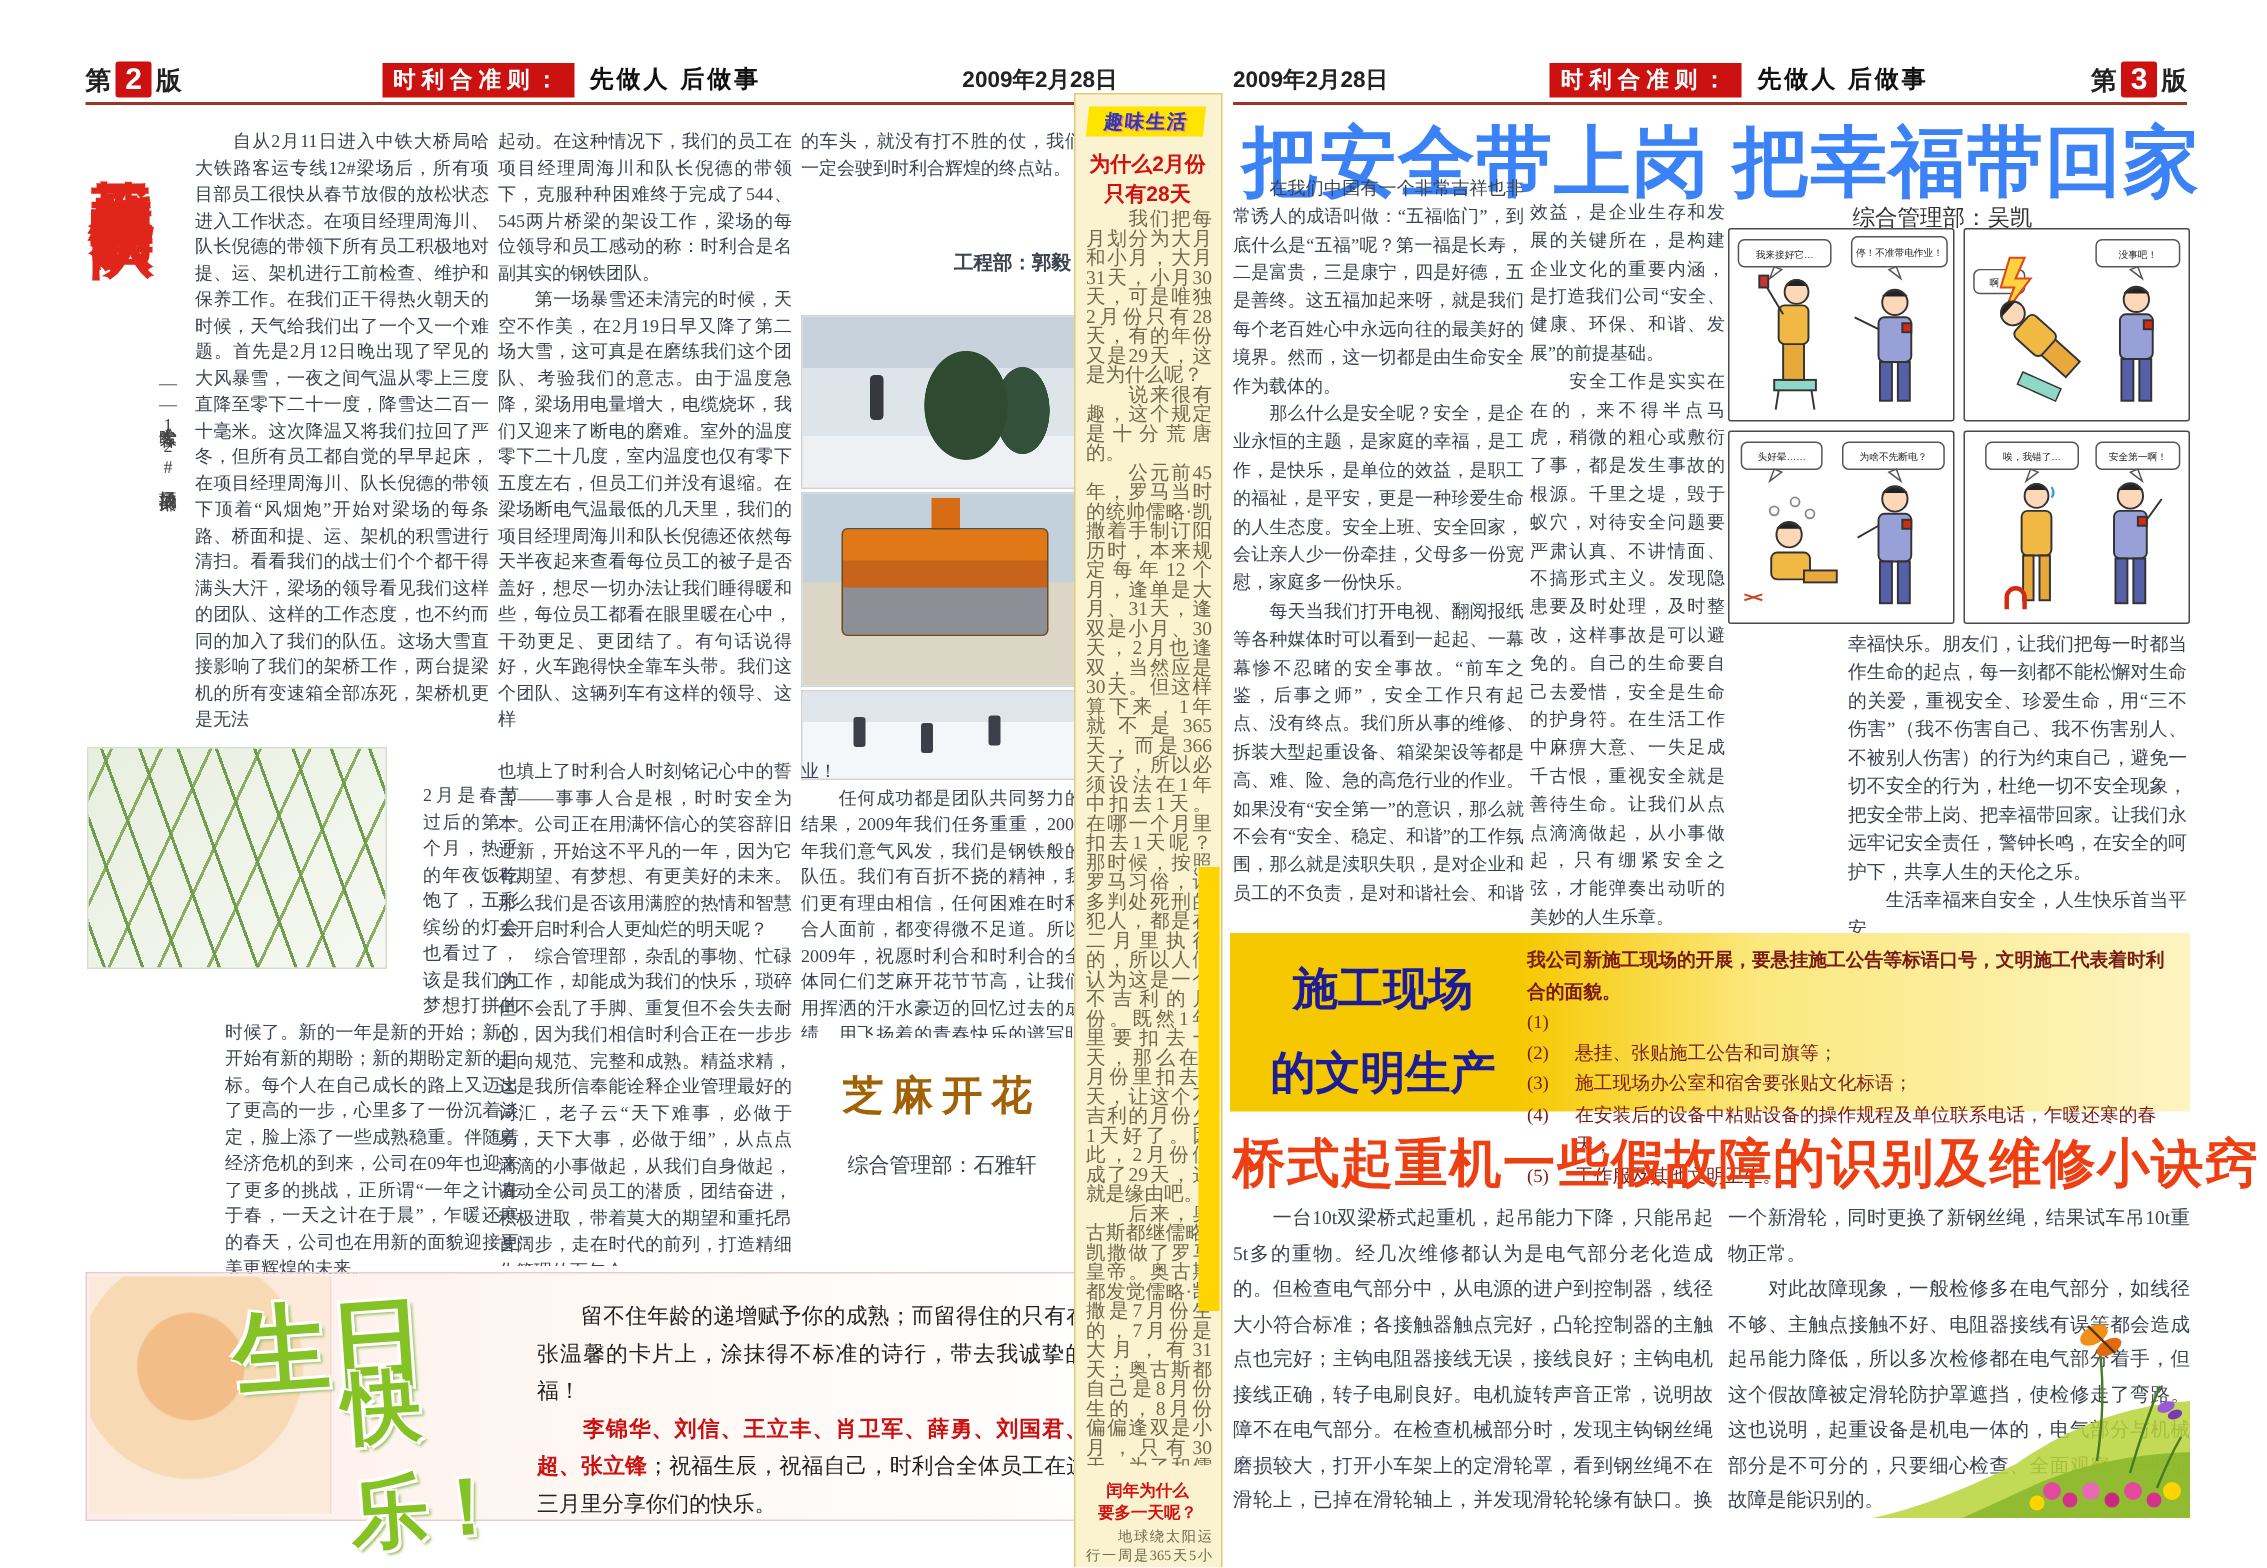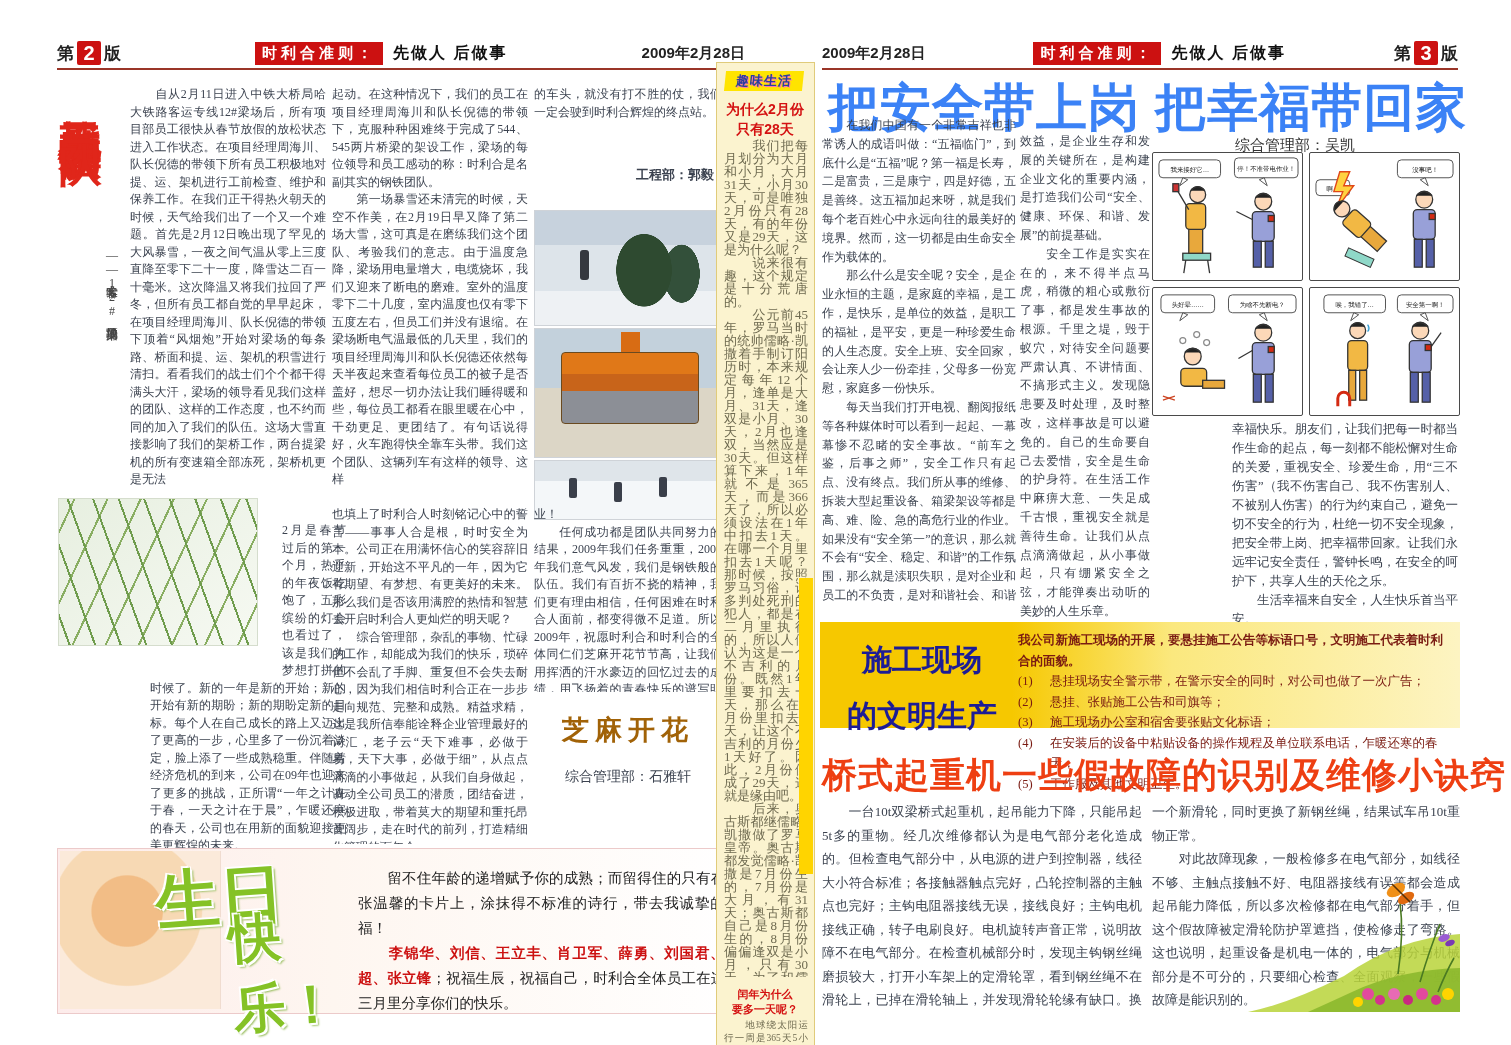--- a/index.html
+++ b/index.html
@@ -83,21 +83,21 @@
       font-family:"Liberation Sans",sans-serif;font-weight:900;font-size:51px;color:#3b82f6;
       letter-spacing:1px;white-space:nowrap;}
   .r-author{position:absolute;left:1160px;top:136px;width:270px;text-align:center;
       font-size:15px;color:#333;}
   .comic{position:absolute;left:1152px;top:152px;width:308px;height:264px;
       display:grid;grid-template-columns:1fr 1fr;grid-template-rows:1fr 1fr;gap:6px;}
   .panel{background:#fff;border:1.5px solid #4a4a4a;border-radius:2px;}
   .panel svg{width:100%;height:100%;display:block;}
   .bubble-t{font-family:"Liberation Sans",sans-serif;font-size:6.5px;fill:#222;}
   
-  .sitebox{position:absolute;left:820px;top:622px;width:640px;height:106px;
+  .sitebox{position:absolute;left:820px;top:622px;width:640px;height:119px;
       background:linear-gradient(90deg,#f6c800 0 30%,#fbe87e 55%,#fdf4c2 100%);}
   .sitebox .title{position:absolute;left:12px;top:10px;width:180px;text-align:center;
       font-family:"Liberation Sans",sans-serif;font-weight:900;font-size:30px;color:#1c1c96;line-height:56px;}
   .sitebox .list{position:absolute;left:198px;top:8px;width:434px;font-size:12.5px;line-height:20.5px;
       color:#7a1b12;}
   .sitebox .list .intro{font-weight:bold;}
   .sitebox .list .item{display:flex;gap:8px;}
   .sitebox .list .no{flex:0 0 24px;}
   .crane-headline{position:absolute;left:822px;top:752px;width:638px;text-align:center;
       font-family:"Liberation Sans",sans-serif;font-weight:900;font-size:35px;color:#ee3f12;
@@ -340,21 +340,20 @@
 
   <div class="sitebox">
     <div class="title">
       <div>施工现场</div>
       <div>的文明生产</div>
     </div>
     <div class="list">
       <div class="intro">我公司新施工现场的开展，要悬挂施工公告等标语口号，文明施工代表着时利合的面貌。</div>
       <div class="item">
           <span class="no">(1)</span>
-          <span>悬挂现场安全警示带，在警示安全的同时，对公司也做了一次广告；</span>
         </div>
       <div class="item">
           <span class="no">(2)</span>
           <span>悬挂、张贴施工公告和司旗等；</span>
         </div>
       <div class="item">
           <span class="no">(3)</span>
           <span>施工现场办公室和宿舍要张贴文化标语；</span>
         </div>
       <div class="item">

